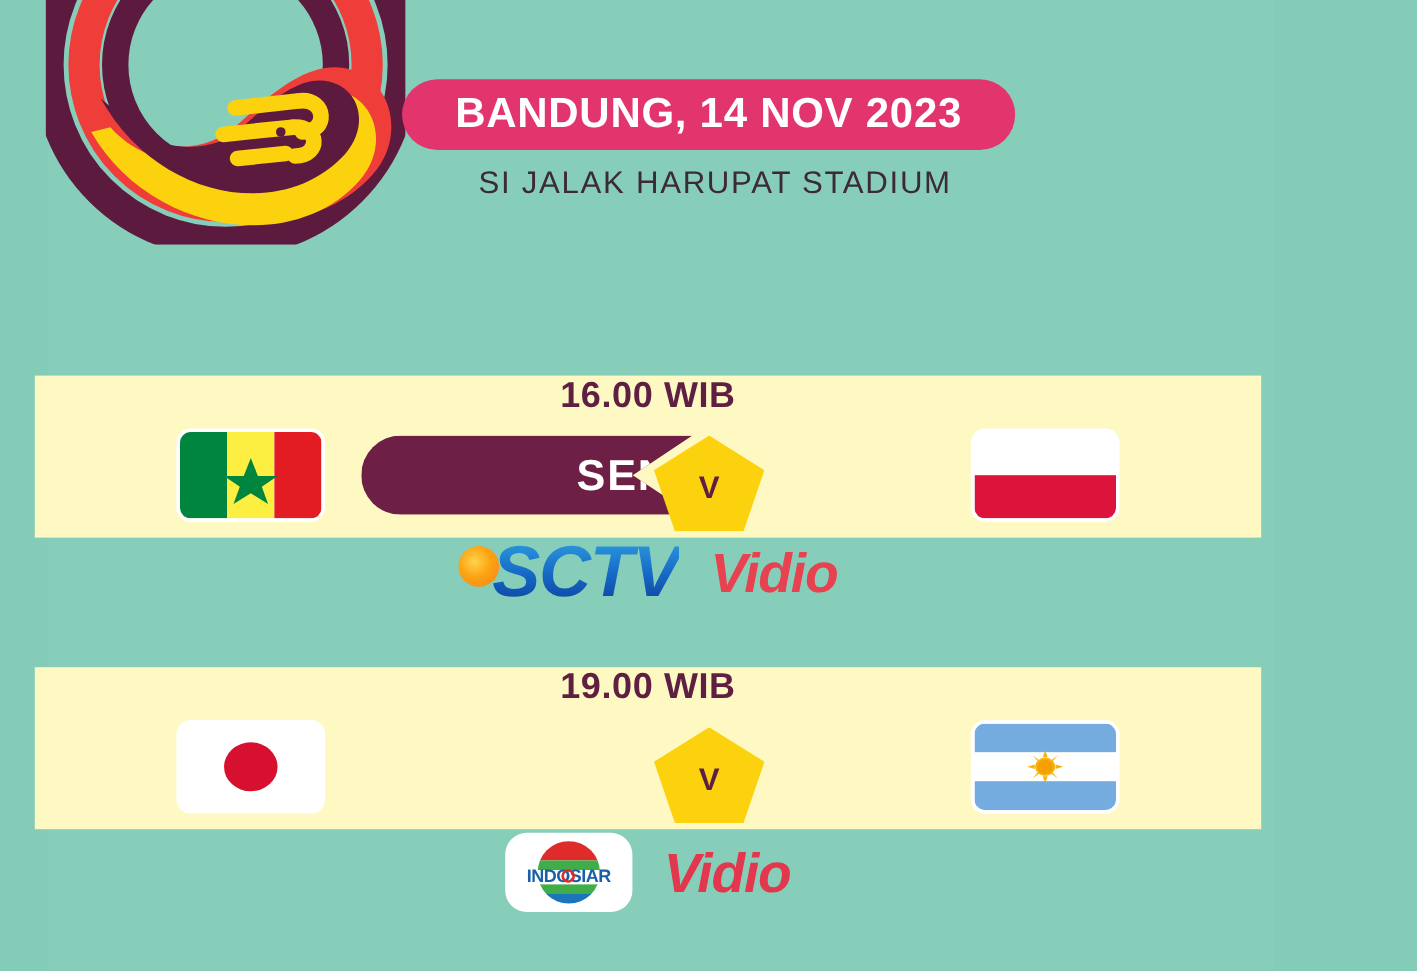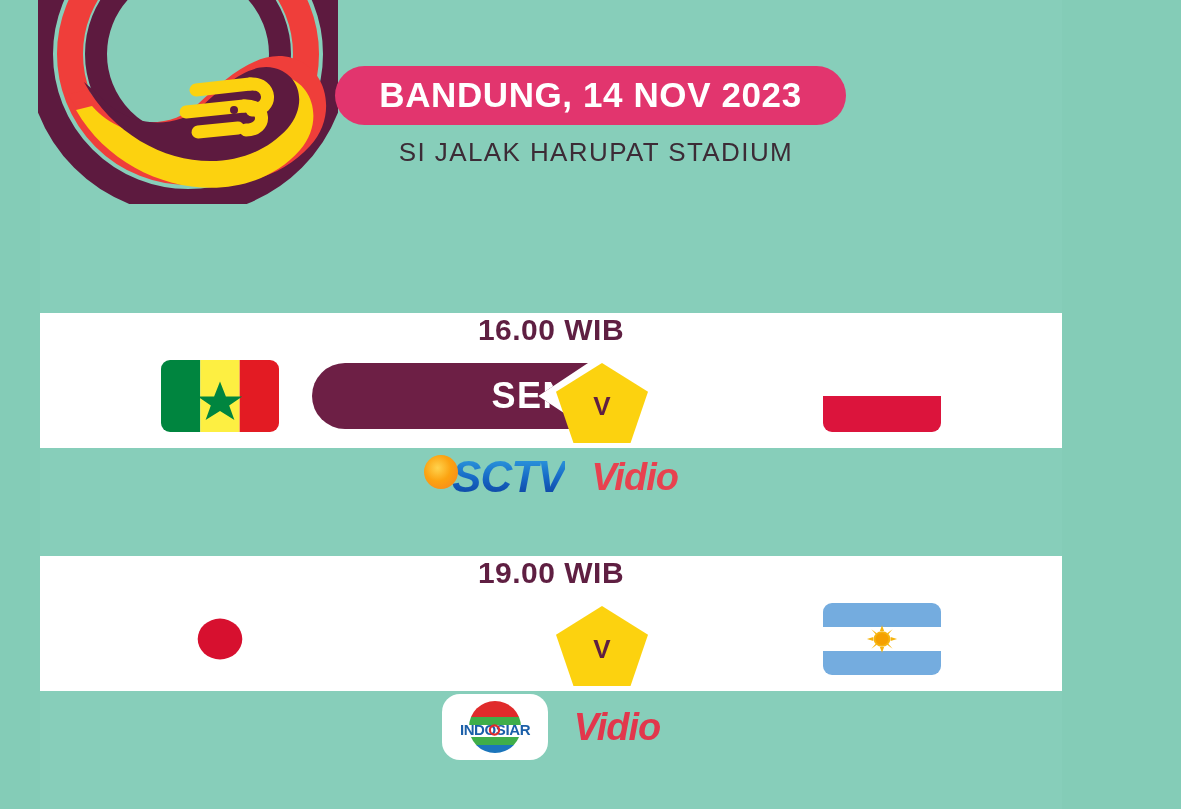--- a/index.html
+++ b/index.html
@@ -64,23 +64,23 @@
     color: #3c2b36;
     font-size: 26px;
     font-weight: normal;
     letter-spacing: 1.4px;
     padding-left: 11px;
   }
 
   
   .match {
     position: absolute;
-    left: 40px;
-    width: 1022px;
-    background: #ffffff;
+    left: 29px;
+    width: 1022px;
+    background: #fef9c3;
   }
   .match-1 { top: 313px; height: 135px; }
   .match-2 { top: 556px; height: 135px; }
 
   .kickoff {
     position: absolute;
     left: 0;
     top: 0;
     width: 1022px;
     text-align: center;
@@ -195,33 +195,33 @@
   .sctv .sun {
     width: 34px;
     height: 34px;
     border-radius: 50%;
     background: radial-gradient(circle at 40% 38%, #ffd34d 0%, #fca311 45%, #f58220 100%);
     margin-right: -6px;
     margin-top: -10px;
     z-index: 1;
   }
   .sctv .wordmark {
-    font-size: 44px;
+    font-size: 60px;
     font-weight: bold;
     font-style: italic;
     letter-spacing: -1px;
     background: linear-gradient(180deg, #2f9fe0 0%, #1566c4 55%, #0d3f9c 100%);
     -webkit-background-clip: text;
     background-clip: text;
     color: transparent;
     line-height: 1;
   }
 
   .vidio {
-    font-size: 38px;
+    font-size: 46px;
     font-weight: bold;
     font-style: italic;
     color: #e8414f;
     letter-spacing: -1px;
     line-height: 1;
   }
   .vidio-2 { color: #e2374c; }
 
   .indosiar {
     width: 106px;

